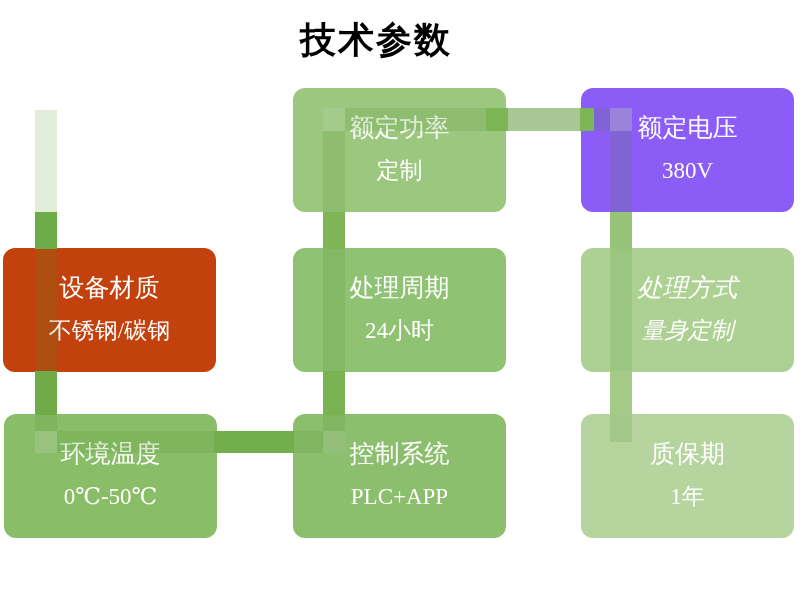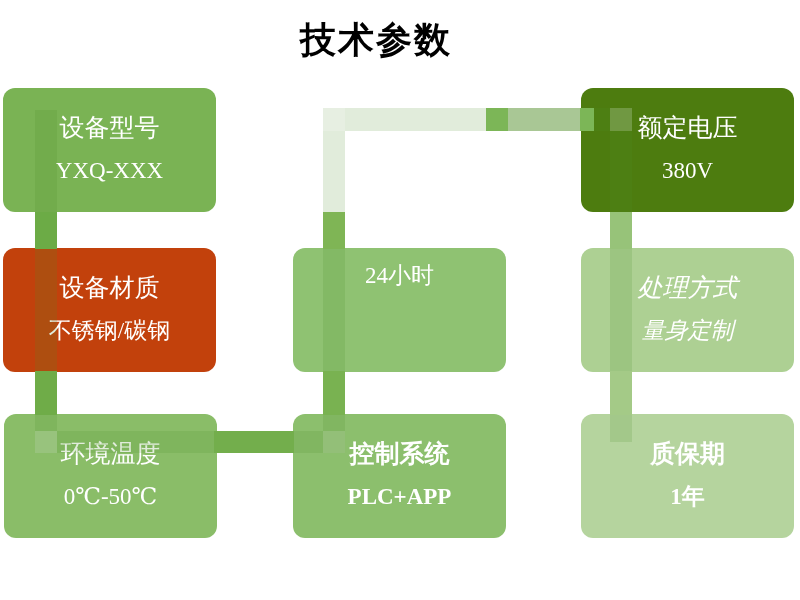--- a/index.html
+++ b/index.html
@@ -14,21 +14,21 @@
   }
   .box{
     position:absolute;width:213px;height:124px;border-radius:12px;z-index:1;
     text-align:center;color:#ffffff;box-sizing:border-box;
   }
   .box-title{font-size:25px;padding-top:25px;line-height:30px;}
   .box-value{font-size:23px;margin-top:14px;line-height:28px;}
   
   #b0{left:3px;top:88px;}  #b1{left:293px;top:88px;}  #b2{left:581px;top:88px;}
   #b3{left:3px;top:248px;} #b4{left:293px;top:248px;} #b5{left:581px;top:248px;}
-  #b6{left:4px;top:414px;} #b7{left:293px;top:414px;font-weight:bold;} #b8{left:581px;top:414px;font-weight:bold;}
+  #b6{left:4px;top:414px;} #b7{left:293px;top:414px;} #b8{left:581px;top:414px;}
   
   .ov{position:absolute;background:rgba(80,140,40,0.17);z-index:2;}
   #ov-v1{left:35px;top:110px;width:22px;height:343px;}
   #ov-h1{left:57px;top:431px;width:288px;height:22px;}
   #ov-v2{left:323px;top:108px;width:22px;height:345px;}
   #ov-h2{left:345px;top:108px;width:287px;height:23px;}
   #ov-v3{left:610px;top:131px;width:22px;height:311px;}
   
   .gap{position:absolute;z-index:3;}
   #g1{left:35px;top:212px;width:22px;height:37px;}
@@ -48,33 +48,34 @@
   #c3{left:323px;top:108px;width:22px;height:23px;}
   #c4{left:610px;top:108px;width:22px;height:23px;}
 </style>
 </head>
 <body>
 
 <div id="slide">
 
   <div id="slide-title">技术参数</div>
 
-  <div class="box" id="b0" style="background-color: rgb(122, 179, 84);">
-    <div class="box-title">设备型号</div>
-    <div class="box-value">YXQ-XXX</div>
+  <div class="box" id="b1" style="background-color: rgb(156, 199, 127);">
+    <div class="box-title">额定功率</div>
+    <div class="box-value">定制</div>
   </div>
-  <div class="box" id="b2" style="background-color: #4d7c0f;">
+  <div class="box" id="b2" style="background-color: #8b5cf6;">
     <div class="box-title">额定电压</div>
     <div class="box-value">380V</div>
   </div>
   <div class="box" id="b3" style="background-color: #c2410c;">
     <div class="box-title">设备材质</div>
     <div class="box-value">不锈钢/碳钢</div>
   </div>
   <div class="box" id="b4" style="background-color: rgb(143, 194, 114);">
+    <div class="box-title">处理周期</div>
     <div class="box-value">24小时</div>
   </div>
   <div class="box" id="b5" style="background-color: rgb(173, 208, 147); font-style: italic;">
     <div class="box-title">处理方式</div>
     <div class="box-value">量身定制</div>
   </div>
   <div class="box" id="b6" style="background-color: rgb(138, 189, 104);">
     <div class="box-title">环境温度</div>
     <div class="box-value">0℃-50℃</div>
   </div>

